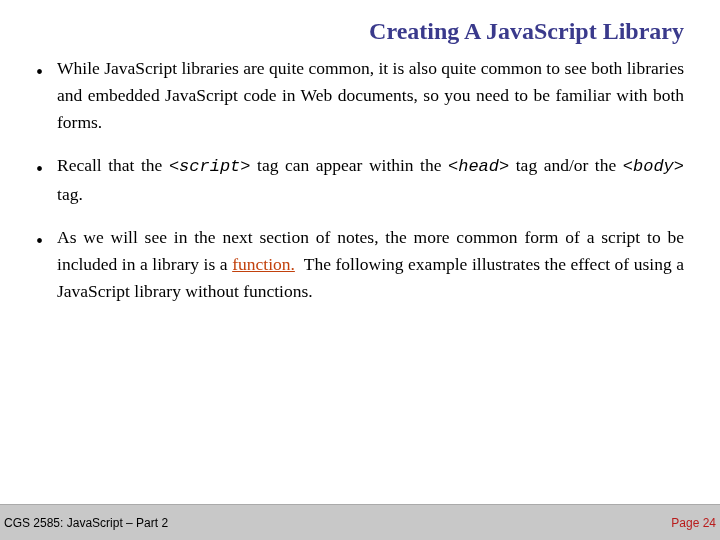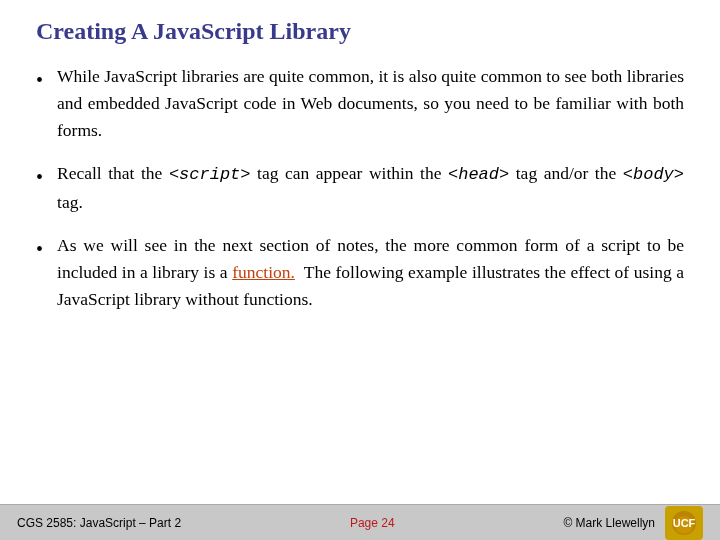--- a/index.html
+++ b/index.html
@@ -12,25 +12,25 @@
       display: flex;
       flex-direction: column;
     }
     .main-content {
       flex: 1;
       padding: 18px 36px 10px 36px;
       display: flex;
       flex-direction: column;
     }
     .slide-title {
-      text-align: left;
+      text-align: right;
       font-size: 24px;
       font-weight: bold;
       color: #3a3a8c;
-      margin-bottom: 18px;
+      margin-bottom: 10px;
       font-family: Georgia, serif;
     }
     .bullet-list {
       list-style: none;
       display: flex;
       flex-direction: column;
       gap: 16px;
       flex: 1;
     }
     .bullet-item {
@@ -59,21 +59,21 @@
     .link-blue {
       color: #c2410c;
       text-decoration: underline;
     }
     .footer {
       height: 36px;
       background: #c8c8c8;
       display: flex;
       align-items: center;
       justify-content: space-between;
-      padding: 0 17px;
+      padding: 0 4px;
       border-top: 1px solid #aaa;
       flex-shrink: 0;
     }
     .footer-left {
       font-size: 12px;
       color: #000;
       font-family: Arial, sans-serif;
     }
     .footer-center {
       font-size: 12px;
@@ -123,22 +123,13 @@
         As we will see in the next section of notes, the more common form of a script to be included in a library is a <span class="link-blue">function.</span>&nbsp; The following example illustrates the effect of using a JavaScript library without functions.
       </span>
     </li>
 
   </ul>
 </div>
 
 <div class="footer">
   <span class="footer-left">CGS 2585: JavaScript – Part 2</span>
   <span class="footer-center">Page 24</span>
-  <div class="footer-end">
-    <span class="footer-right">© Mark Llewellyn</span>
-    <svg class="footer-logo" viewBox="0 0 38 34" xmlns="http://www.w3.org/2000/svg">
-      <rect width="38" height="34" rx="4" fill="#c8a000"></rect>
-      <circle cx="19" cy="17" r="12" fill="#b87800" opacity="0.7"></circle>
-      <path d="M12 13 Q19 7 26 13 Q30 19 26 25 Q19 31 12 25 Q8 19 12 13Z" fill="#d4a000" opacity="0.5"></path>
-      <text x="19" y="21" text-anchor="middle" font-size="11" fill="#fff" font-family="Arial" font-weight="bold">UCF</text>
-    </svg>
-  </div>
 </div>
 
 </body></html>

